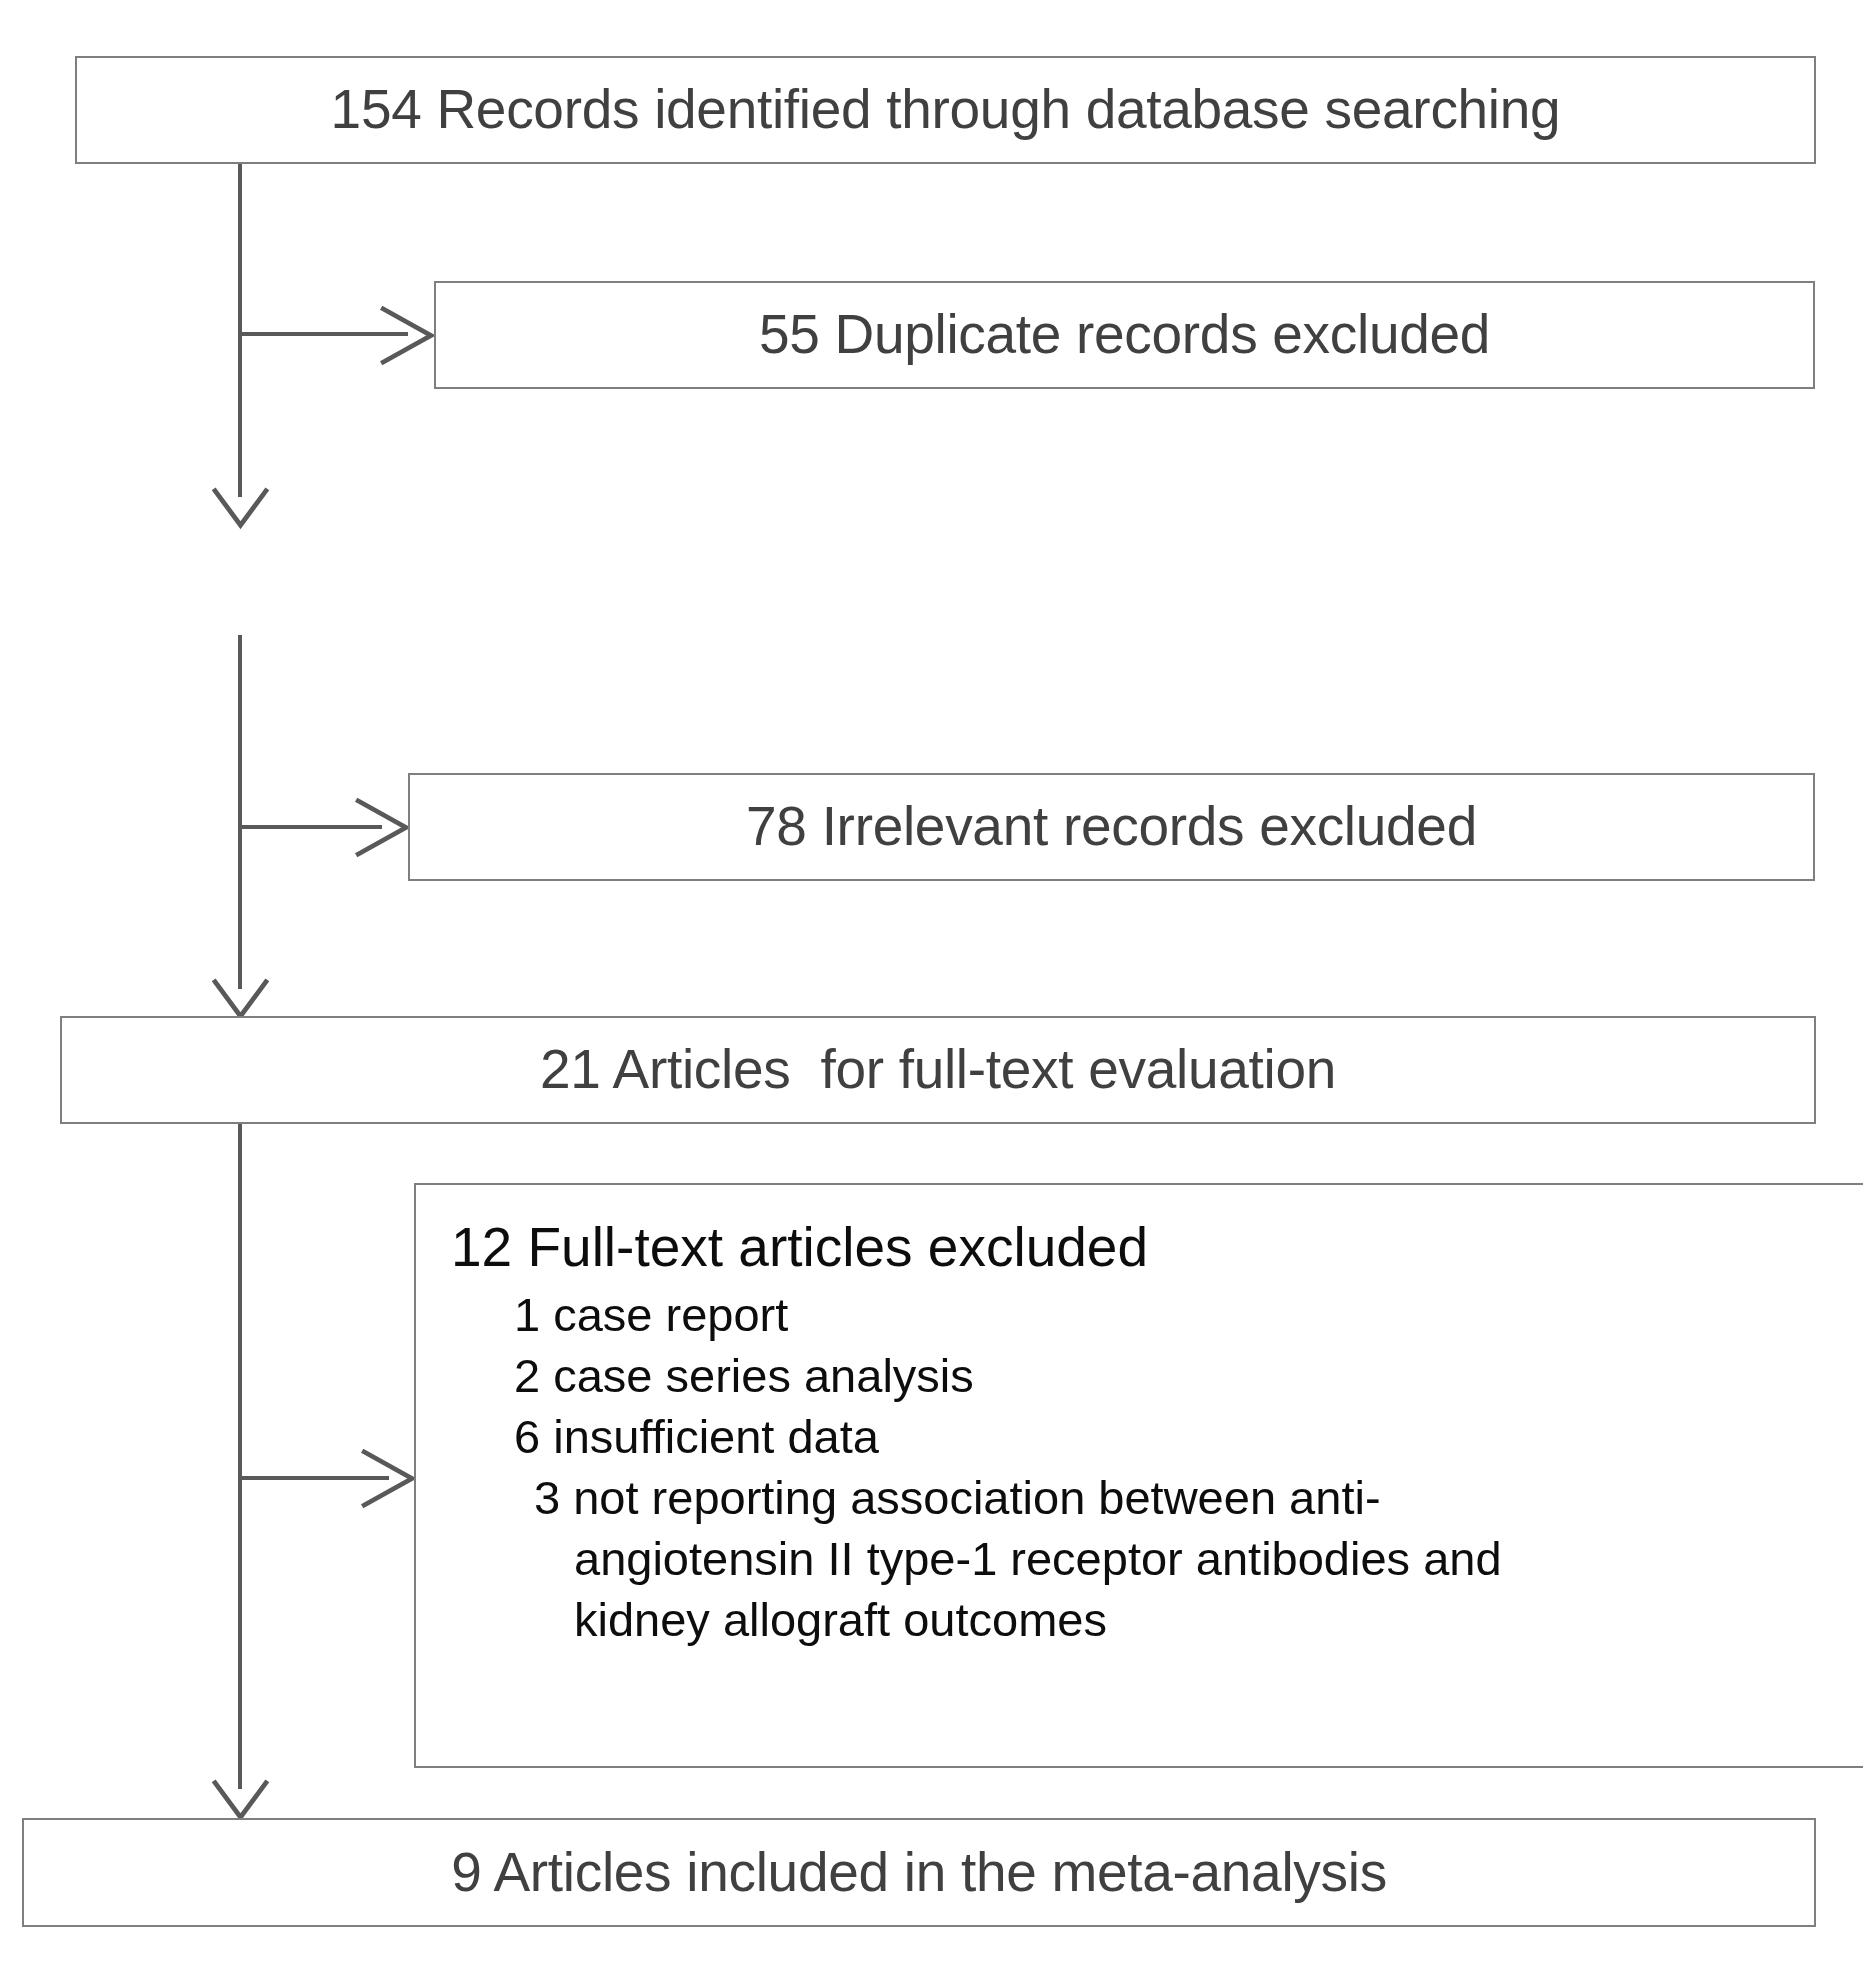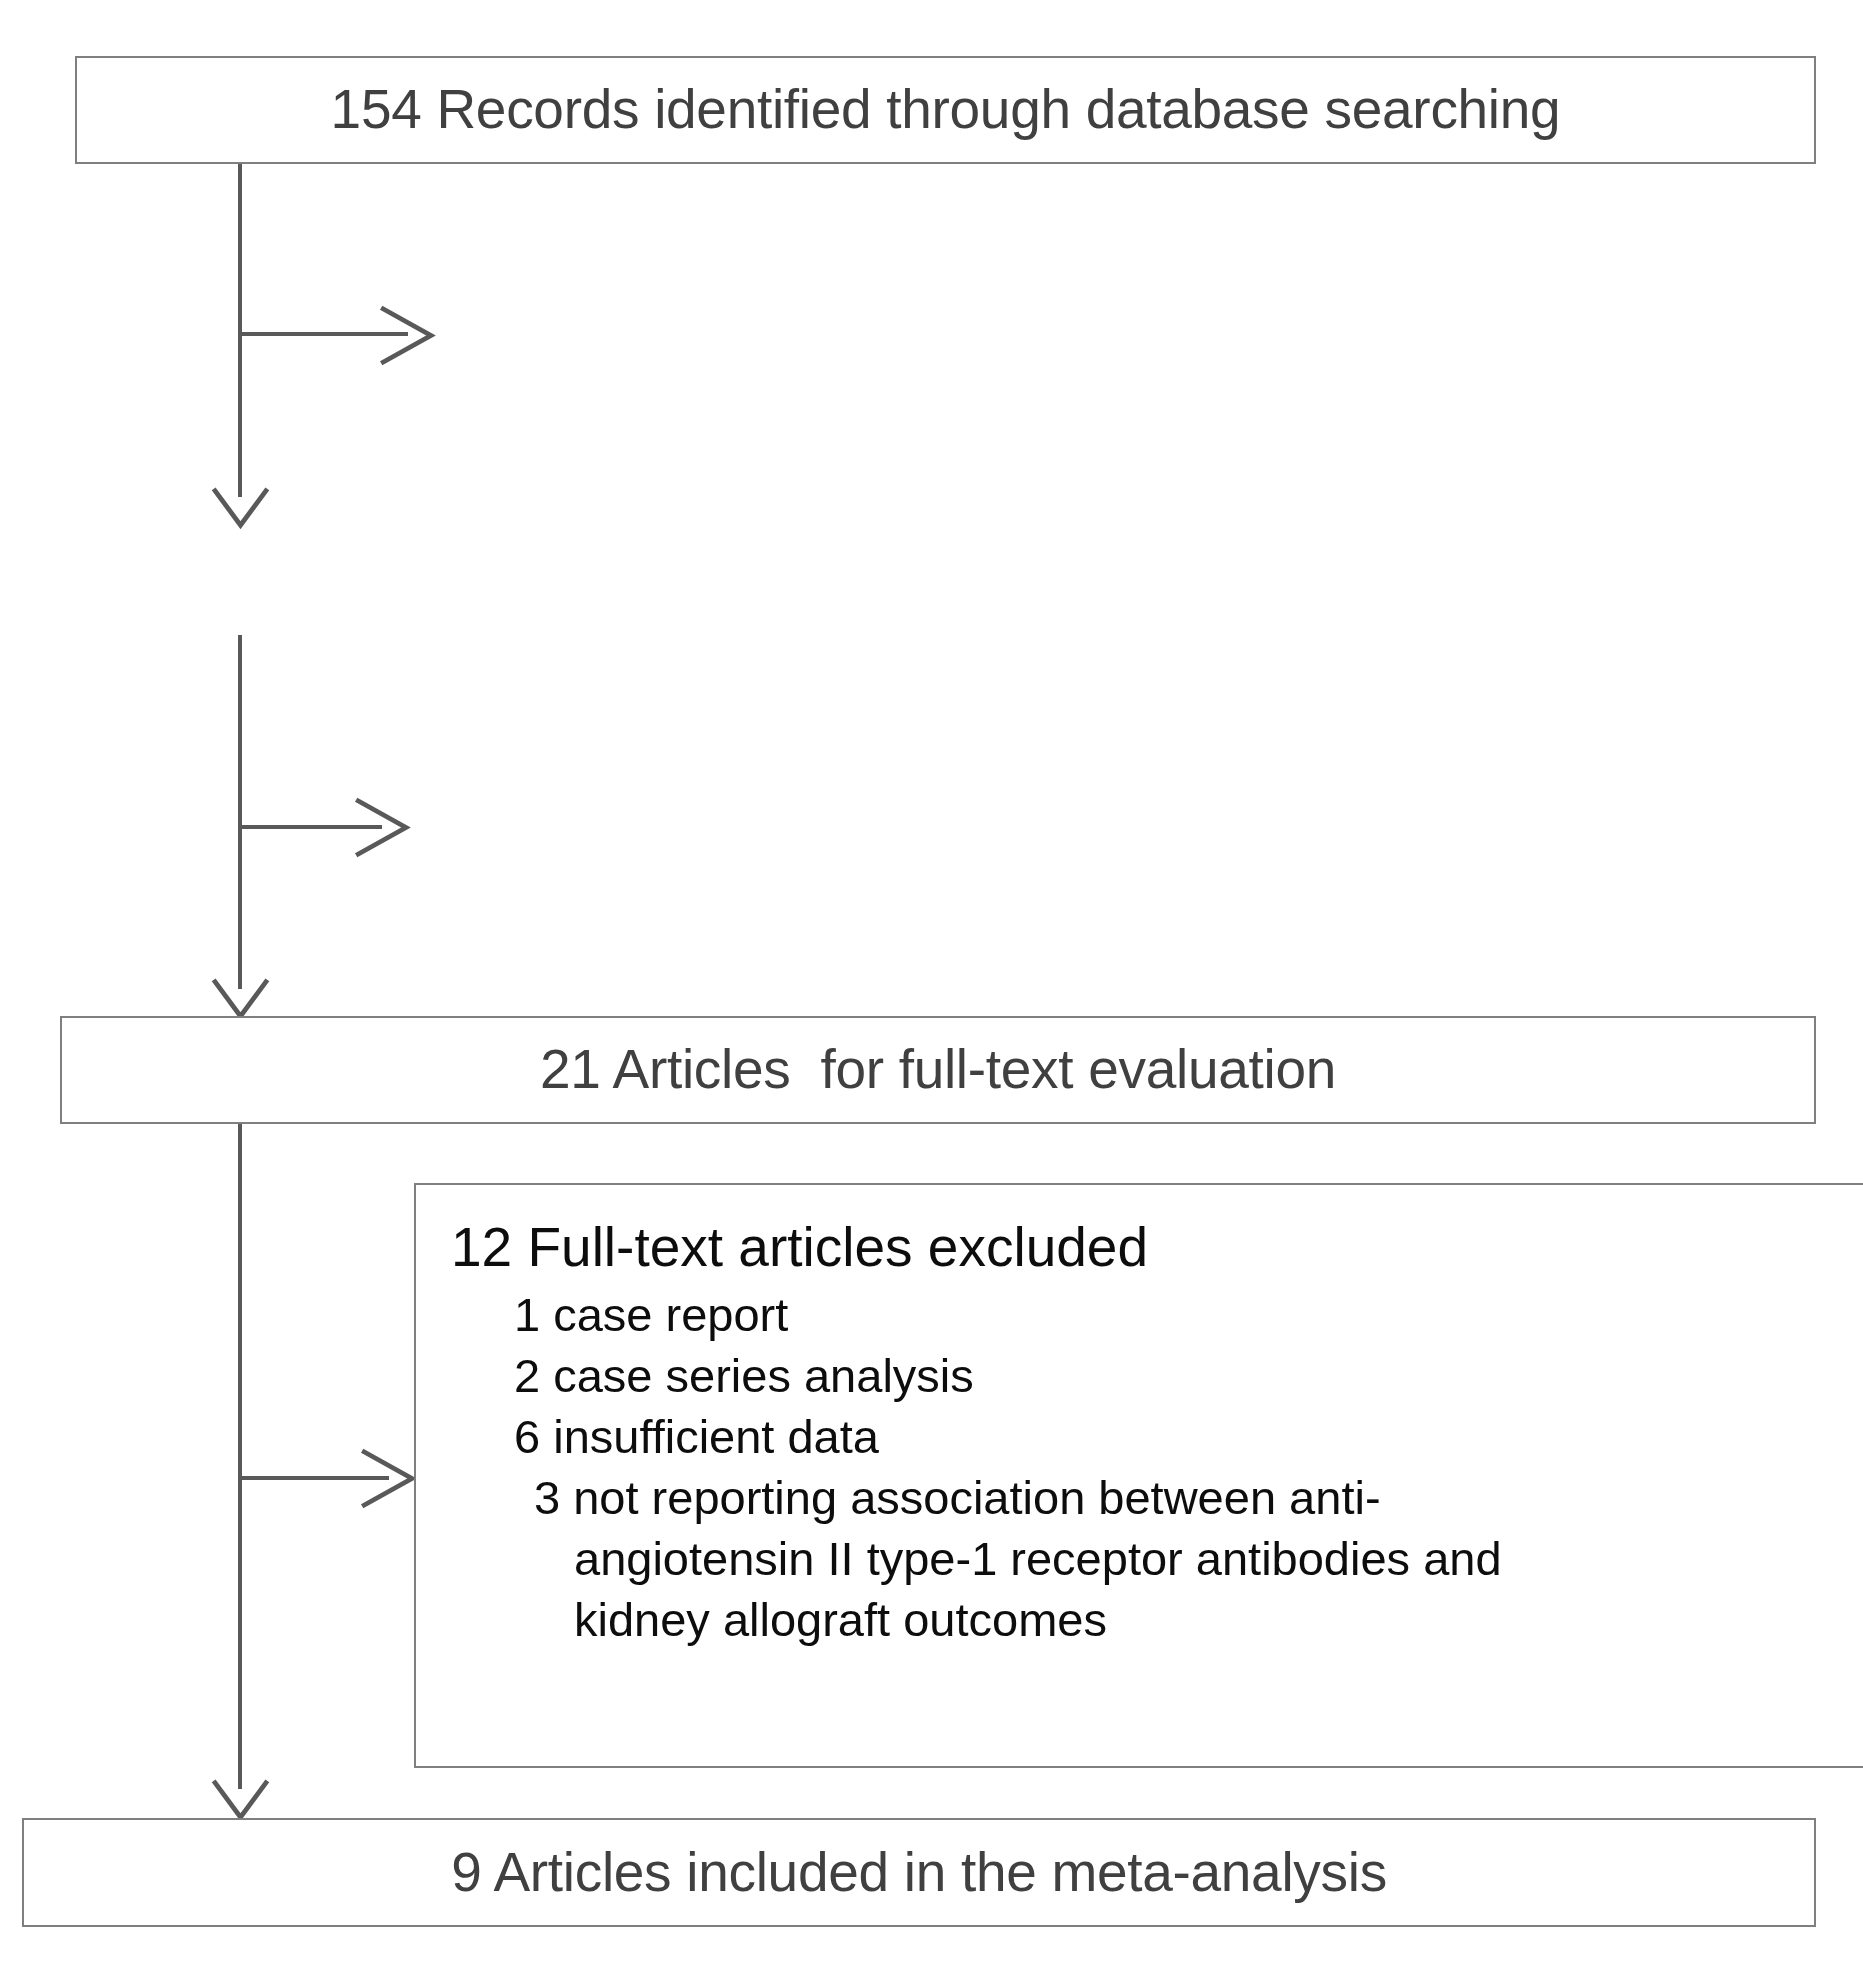--- a/index.html
+++ b/index.html
@@ -123,22 +123,28 @@
 
   <div class="hline" style="left:240px; top:1476px; width:149px;"></div>
   <svg class="head" style="left:358px; top:1445px; width:60px; height:67px;" viewBox="0 0 62 70">
     <path d="M 4 6 L 56 35 L 4 64" fill="none" stroke="#595959" stroke-width="5"></path>
   </svg>
 
   <div class="box" id="box-identified">
     <span class="box-text">154 Records identified through database searching</span>
   </div>
 
+  <div class="box" id="box-duplicates">
+    <span class="box-text">55 Duplicate records excluded</span>
+  </div>
 
 
+  <div class="box" id="box-irrelevant">
+    <span class="box-text">78 Irrelevant records excluded</span>
+  </div>
 
   <div class="box" id="box-fulltexteval">
     <span class="box-text">21 Articles  for full-text evaluation</span>
   </div>
 
   <div class="box" id="box-excluded">
     <ul class="excl-list">
       <li class="excl-heading">12 Full-text articles excluded</li>
       <li class="excl-item">1 case report</li>
       <li class="excl-item">2 case series analysis</li>

